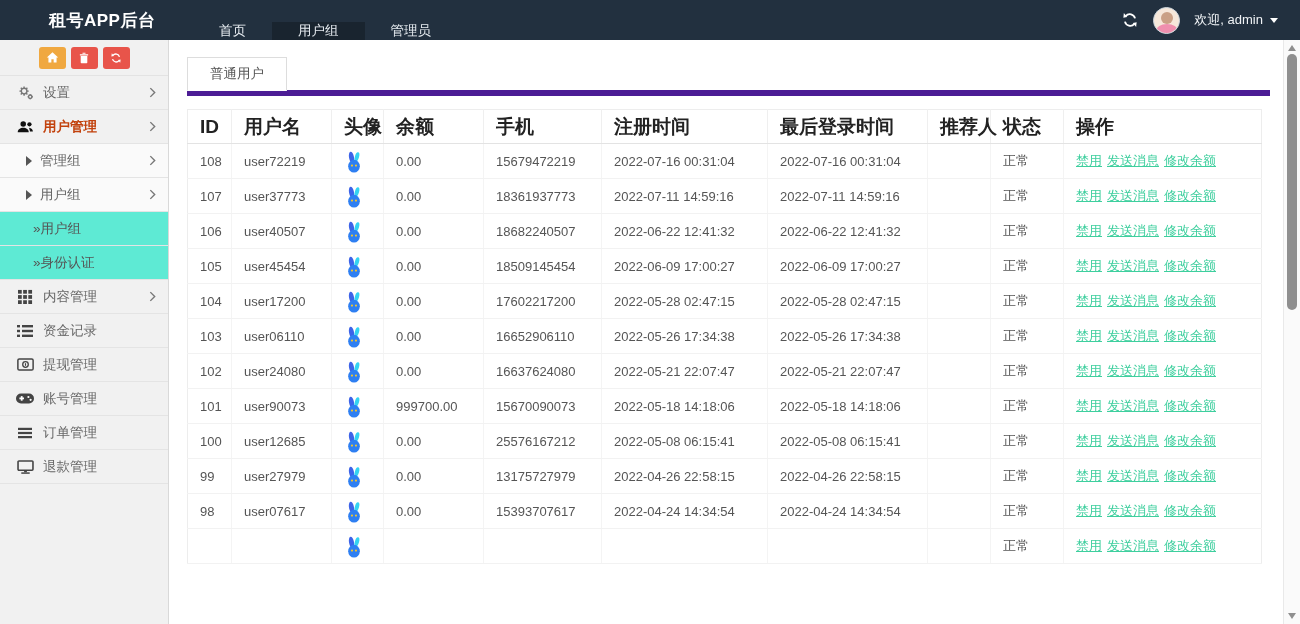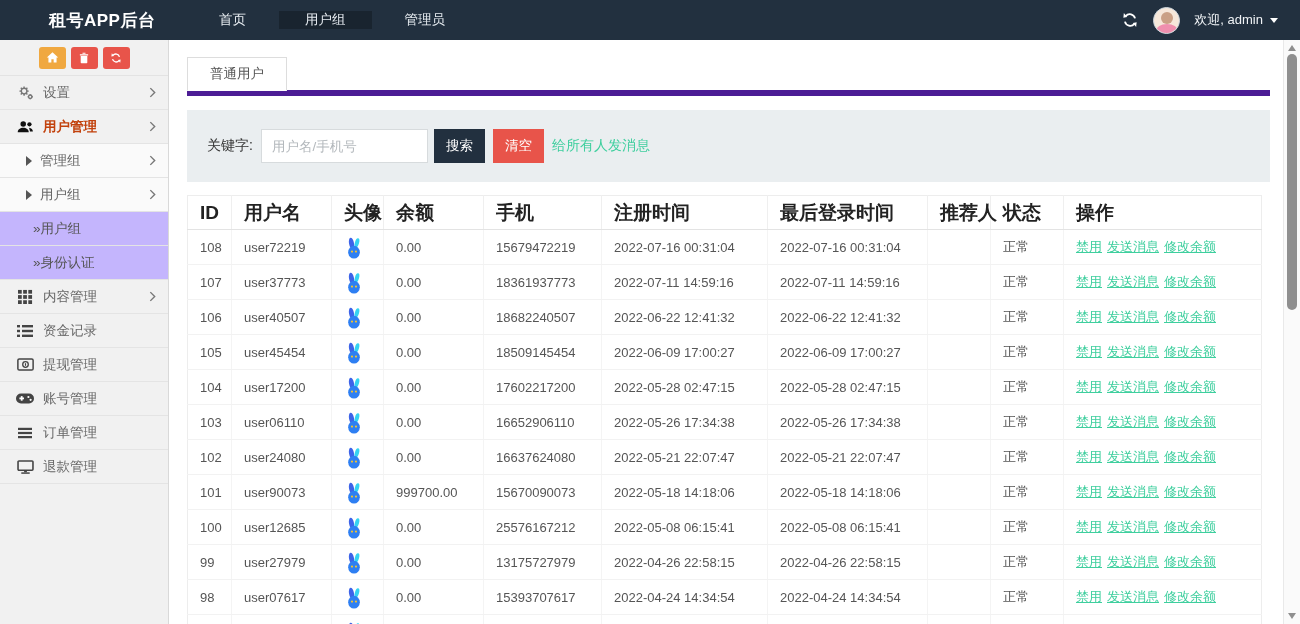--- a/index.html
+++ b/index.html
@@ -2,21 +2,21 @@
 <html style="--accent: #3ecf9e; --danger: #e8544a; --warning: #f0a840; --navbar: #22303f; --navbar-active: #19242f; --panel: #eaeef0;"><head>
 <meta charset="utf-8">
 <style>
   * { margin:0; padding:0; box-sizing:border-box; }
   html,body { width:1300px; height:624px; overflow:hidden; }
   body { font-family:"Liberation Sans","DejaVu Sans",sans-serif; font-size:14px; color:#555; background:#fff; }
 
   
   .navbar { height:40px; background:var(--navbar); display:flex; align-items:stretch; color:#fff;padding-left:12px; }
   .brand { width:169px; display:flex; align-items:center; padding-left:37px; font-size:17px; font-weight:bold; letter-spacing:.5px; }
-  .nav-tabs { display:flex; align-items:center; margin-left:12px;gap:7px; }
+  .nav-tabs { display:flex; align-items:flex-end; margin-left:12px; }
   .nav-tab { display:flex; align-items:center; padding:0 26px; font-size:13.5px; color:#e7ecf1; cursor:pointer; }
   .nav-tab.active { background:var(--navbar-active); }
   .nav-right { margin-left:auto; display:flex; align-items:center; padding-right:22px; gap:14px; }
   .nav-refresh { width:18px; height:18px; display:flex; cursor:pointer; }
   .avatar { width:27px; height:27px; border-radius:50%; background:#f6e7da; overflow:hidden; position:relative; border:1px solid #cdd6dd; }
   .avatar .head { position:absolute; left:7px; top:4px; width:12px; height:12px; border-radius:50%; background:#caa086; }
   .avatar .body { position:absolute; left:2px; top:16px; width:22px; height:14px; border-radius:50% 50% 0 0; background:#ef8fae; }
   .welcome { font-size:13px; color:#f0f3f6; display:flex; align-items:center; gap:7px; cursor:pointer; }
   .caret-down { width:0; height:0; border-left:4px solid transparent; border-right:4px solid transparent; border-top:5px solid #fff; }
 
@@ -27,21 +27,21 @@
   .sidebar { width:169px; background:#f1f1f1; border-right:1px solid #d9d9d9; flex:none; }
   .side-toolbar { height:36px; display:flex; align-items:center; justify-content:center; gap:5px; border-bottom:1px solid #e3e3e3; }
   .tool-btn { width:27px; height:22px; border:none; border-radius:3px; display:flex; align-items:center; justify-content:center; cursor:pointer; }
   .menu-item { height:34px; display:flex; align-items:center; padding:0 12px 0 16px; border-bottom:1px solid #e4e4e4; font-size:13.5px; color:#666; cursor:pointer; }
   .menu-item .mi-icon { width:18px; height:18px; margin-right:9px; display:flex; align-items:center; justify-content:center; flex:none; }
   .menu-item .mi-label { flex:1; white-space:nowrap; overflow:hidden; }
   .menu-item .mi-chevron { flex:none; display:flex; }
   .menu-item.active-parent { color:#c2410c; font-weight:bold; }
   .menu-item.lvl1 { padding-left:24px; background:#fafafa; }
   .menu-item.lvl1 .mi-icon { width:10px; margin-right:6px; }
-  .menu-item.lvl2 { padding-left:33px; background:#c4b5fd; color:#555; }
+  .menu-item.lvl2 { padding-left:33px; background:#5eead4; color:#555; }
 
   
   .main { flex:1; background:#fff; padding:17px 0 0 18px; overflow:hidden; }
   .tabbar { display:flex; border-bottom:6px solid #4c1d95; width:1083px; }
   .page-tab { height:34px; display:flex; align-items:center; padding:0 22px; background:#fff; border:1px solid #ddd; border-bottom:1px solid #fff; margin-bottom:-1px; font-size:13.5px; color:#555; cursor:pointer; }
 
   .search-panel { margin-top:14px; width:1083px; height:72px; background:var(--panel); display:flex; align-items:center; padding-left:20px; }
   .search-label { color:#333; margin-right:8px; }
   .search-input { width:167px; height:34px; border:1px solid #d7dbdd; background:#fff; padding:0 10px; font-size:13.5px; color:#333; font-family:inherit; }
   .search-input::placeholder { color:#b3b8bc; }
@@ -276,27 +276,20 @@
           <span class="mi-label">退款管理</span>
         </div>
       </div>
   </div>
 
   <div class="main">
     <div class="tabbar">
       <div class="page-tab">普通用户</div>
     </div>
 
-    <div class="search-panel">
-      <span class="search-label">关键字:</span>
-      <input class="search-input" type="text" placeholder="用户名/手机号" style="">
-      <button class="btn btn-search">搜索</button>
-      <button class="btn btn-clear">清空</button>
-      <a class="broadcast-link">给所有人发消息</a>
-    </div>
 
     <table class="users">
       <colgroup>
         <col class="c-id">
           <col class="c-user">
           <col class="c-ava">
           <col class="c-bal">
           <col class="c-phone">
         <col class="c-reg">
           <col class="c-login">

